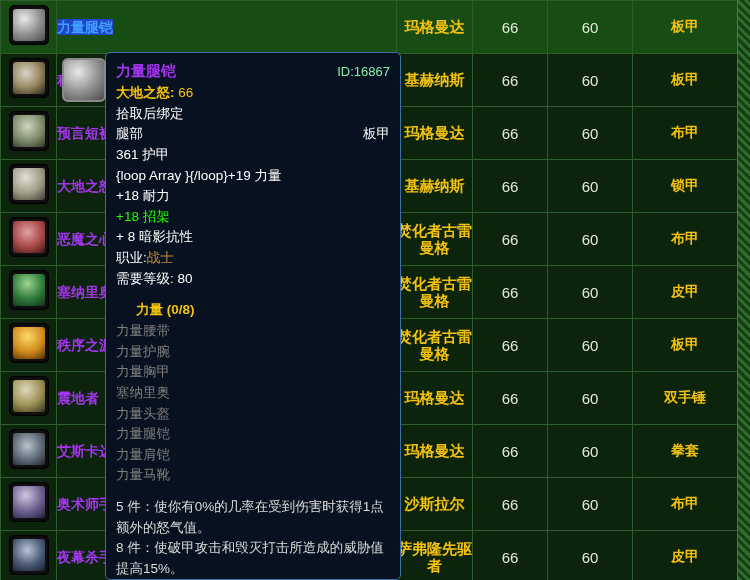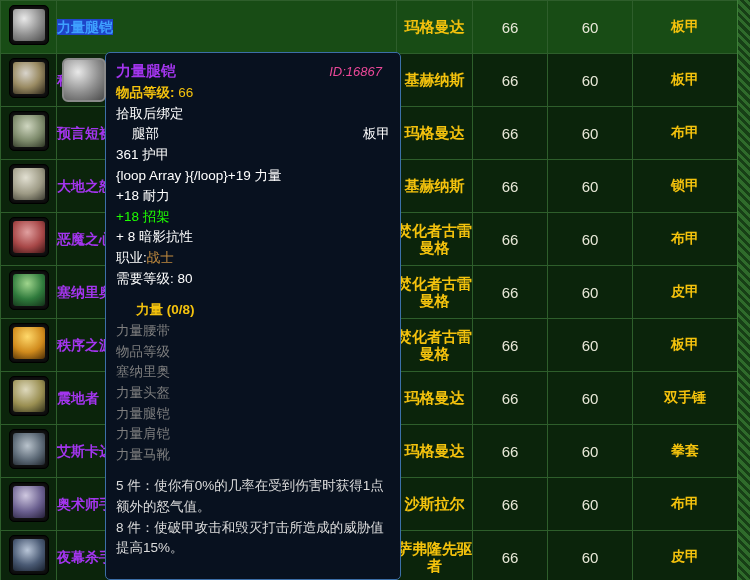--- a/index.html
+++ b/index.html
@@ -80,25 +80,25 @@
     border-radius:5px;
     padding:7px 10px 0 10px;
     color:#ffffff;
     font-size:13.5px;
     line-height:1.53;
     z-index:20;
     overflow:hidden;
   }
   #tooltip .tt-head { position:relative; }
   .tt-title { color:#a335ee; font-size:15px; font-weight:bold; }
-  .tt-id { position:absolute; right:8px; top:2px; color:#ec4899; font-style:italic; font-size:13px; }
+  .tt-id { position:absolute; right:0; top:2px; color:#86efac; font-size:13px; }
   .tt-ilvl { color:#f4c20d; }
   .tt-ilvl b { font-weight:bold; }
   .tt-white { color:#ffffff; }
-  .tt-slotline { position:relative;margin-left:16px; }
+  .tt-slotline { position:relative; }
   .tt-slotline .tt-slot-right { position:absolute; right:0; top:0; color:#ffffff; }
   .tt-green { color:#1eff00; }
   .tt-class-lbl { color:#ffffff; }
   .tt-class-val { color:#c08a3e; }
   .tt-gap { height:11px; }
   .tt-set-title { color:#f4c20d; font-weight:bold;margin-left:20px; }
   .tt-set-piece { color:#7f7f7f; }
   .tt-bonus { color:#dcdcdc; }
 
   
@@ -218,21 +218,21 @@
 <div id="drag-icon"></div>
 
 <div id="tooltip">
 
   <div class="tt-head">
     <span class="tt-title">力量腿铠</span>
     <span class="tt-id">ID:16867</span>
   </div>
 
   <div class="tt-ilvl">
-    <b>物品等级:</b>
+    <b>大地之怒:</b>
     <span>66</span>
   </div>
 
   <div class="tt-white">拾取后绑定</div>
 
   <div class="tt-slotline tt-white">
     <span>腿部</span>
     <span class="tt-slot-right">板甲</span>
   </div>
 
@@ -246,21 +246,22 @@
     <span class="tt-class-lbl">职业:</span><span class="tt-class-val">战士</span>
   </div>
 
   <div class="tt-white">需要等级: 80</div>
 
   <div class="tt-gap"></div>
 
   <div class="tt-set-title">力量 (0/8)</div>
   <div id="set-pieces">
       <div class="tt-set-piece">力量腰带</div>
-      <div class="tt-set-piece">物品等级</div>
+      <div class="tt-set-piece">力量护腕</div>
+      <div class="tt-set-piece">力量胸甲</div>
       <div class="tt-set-piece">塞纳里奥</div>
       <div class="tt-set-piece">力量头盔</div>
       <div class="tt-set-piece">力量腿铠</div>
       <div class="tt-set-piece">力量肩铠</div>
       <div class="tt-set-piece">力量马靴</div>
     </div>
 
   <div class="tt-gap"></div>
 
   <div id="set-bonuses">

